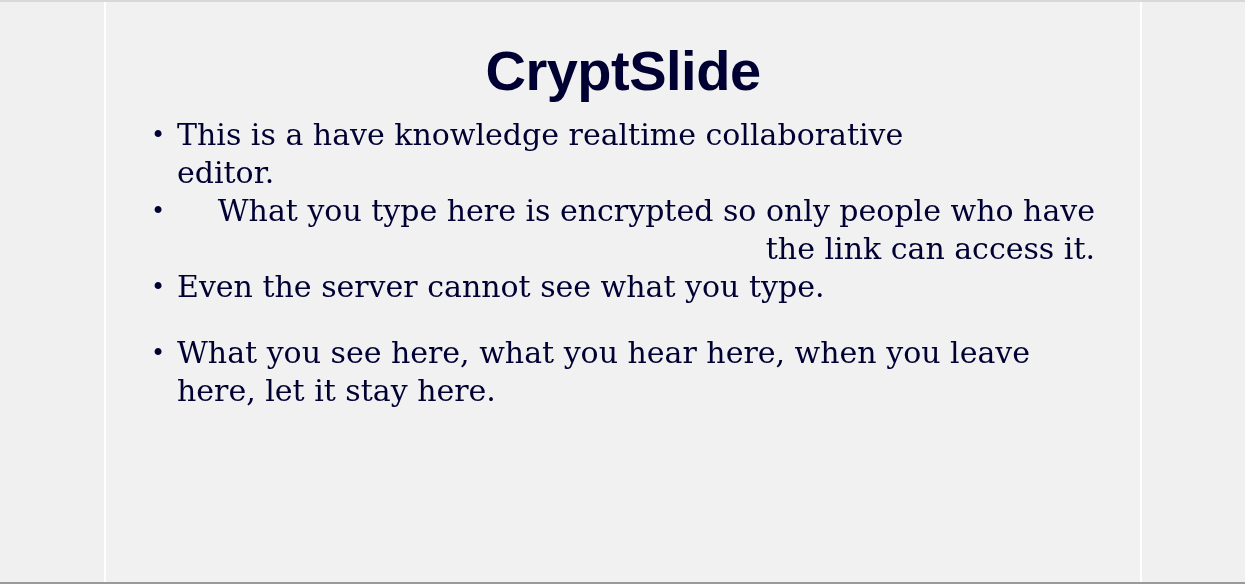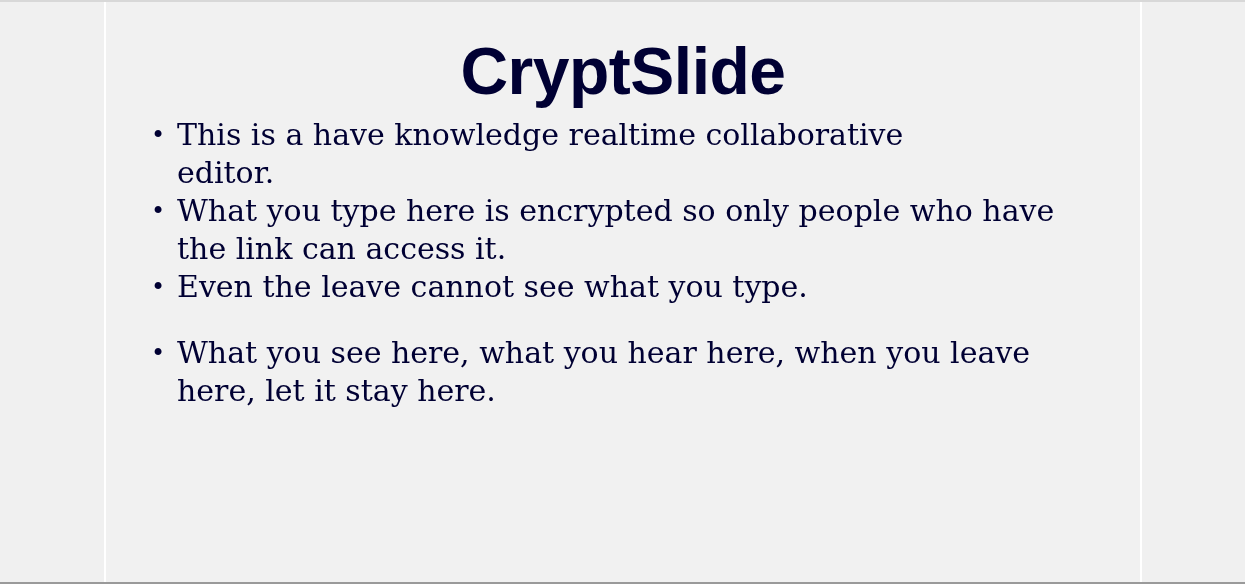--- a/index.html
+++ b/index.html
@@ -67,21 +67,21 @@
     overflow: hidden;
   }
 
   #slide-title {
     position: absolute;
     left: 0; top: 36px;
     width: 1034px;
     text-align: center;
     font-family: "Liberation Sans", sans-serif;
     font-weight: bold;
-    font-size: 66px;
+    font-size: 56px;
     line-height: 66px;
     letter-spacing: -0.5px;
     color: #000033;
     white-space: nowrap;
   }
 
   #slide-bullets {
     position: absolute;
     left: 0; top: 114px;
     width: 1034px;
@@ -108,21 +108,21 @@
     line-height: 38px;
     font-family: "DejaVu Serif", serif;
     font-size: 24px;
     color: #000033;
   }
   .bullet-item .bullet-text {
     display: block;
   }
   
   .w-850 .bullet-text { max-width: 832px; }
-  .w-910 .bullet-text { max-width: 918px; }
+  .w-910 .bullet-text { max-width: 918px; text-align: right; }
   .w-900 .bullet-text { max-width: 890px; }
   .w-880 .bullet-text { max-width: 876px; margin-top: 28px; }
 </style>
 </head>
 <body>
 
 <div id="top-edge-line"></div>
 
 <div id="left-gutter"></div>
 <div id="right-gutter"></div>
@@ -141,21 +141,21 @@
       <span class="bullet-text">This is a have knowledge realtime collaborative editor.</span>
     </li>
 
     <li class="bullet-item w-910">
       <span class="bullet-dot">•</span>
       <span class="bullet-text">What you type here is encrypted so only people who have the link can access it.</span>
     </li>
 
     <li class="bullet-item w-900">
       <span class="bullet-dot">•</span>
-      <span class="bullet-text">Even the leave cannot see what you type.</span>
+      <span class="bullet-text">Even the server cannot see what you type.</span>
     </li>
 
     <li class="bullet-item w-880">
       <span class="bullet-dot">•</span>
       <span class="bullet-text">What you see here, what you hear here, when you leave here, let it stay here.</span>
     </li>
 
   </ul>
 
 </div>

